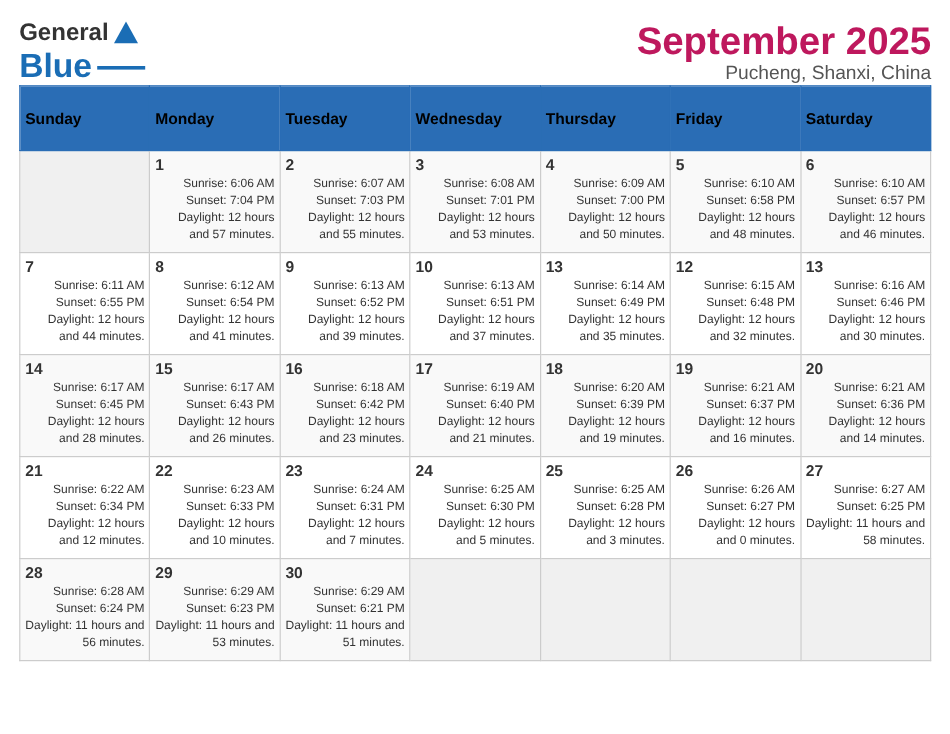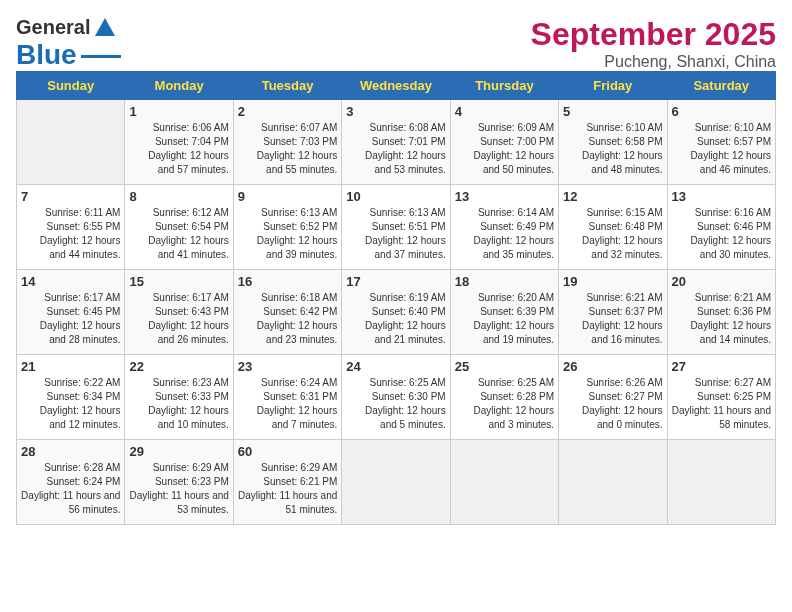--- a/index.html
+++ b/index.html
@@ -61,25 +61,25 @@
       font-size: 16px;
       color: #555;
     }
     table {
       width: 100%;
       border-collapse: collapse;
       table-layout: fixed;
     }
     thead tr th {
       background: #2a6db5;
-      color: #fde047;
+      color: #000000;
       font-size: 13px;
       font-weight: bold;
-      padding: 6px 4px;
-      text-align: center;
+      padding: 19px 4px;
+      text-align: left;
       border: 1px solid #2a6db5;
     }
     tbody tr td {
       border: 1px solid #ccc;
       vertical-align: top;
       padding: 4px;
       font-size: 10.5px;
       color: #333;
       height: 85px;
     }
@@ -260,21 +260,21 @@
       <tr>
         <td>
           <span class="day-number">28</span>
           <div class="cell-info">Sunrise: 6:28 AM<br>Sunset: 6:24 PM<br>Daylight: 11 hours and 56 minutes.</div>
         </td>
         <td>
           <span class="day-number">29</span>
           <div class="cell-info">Sunrise: 6:29 AM<br>Sunset: 6:23 PM<br>Daylight: 11 hours and 53 minutes.</div>
         </td>
         <td>
-          <span class="day-number">60</span>
+          <span class="day-number">30</span>
           <div class="cell-info">Sunrise: 6:29 AM<br>Sunset: 6:21 PM<br>Daylight: 11 hours and 51 minutes.</div>
         </td>
         <td class="empty-cell"></td>
         <td class="empty-cell"></td>
         <td class="empty-cell"></td>
         <td class="empty-cell"></td>
       </tr>
     </tbody>
 </table>
 

